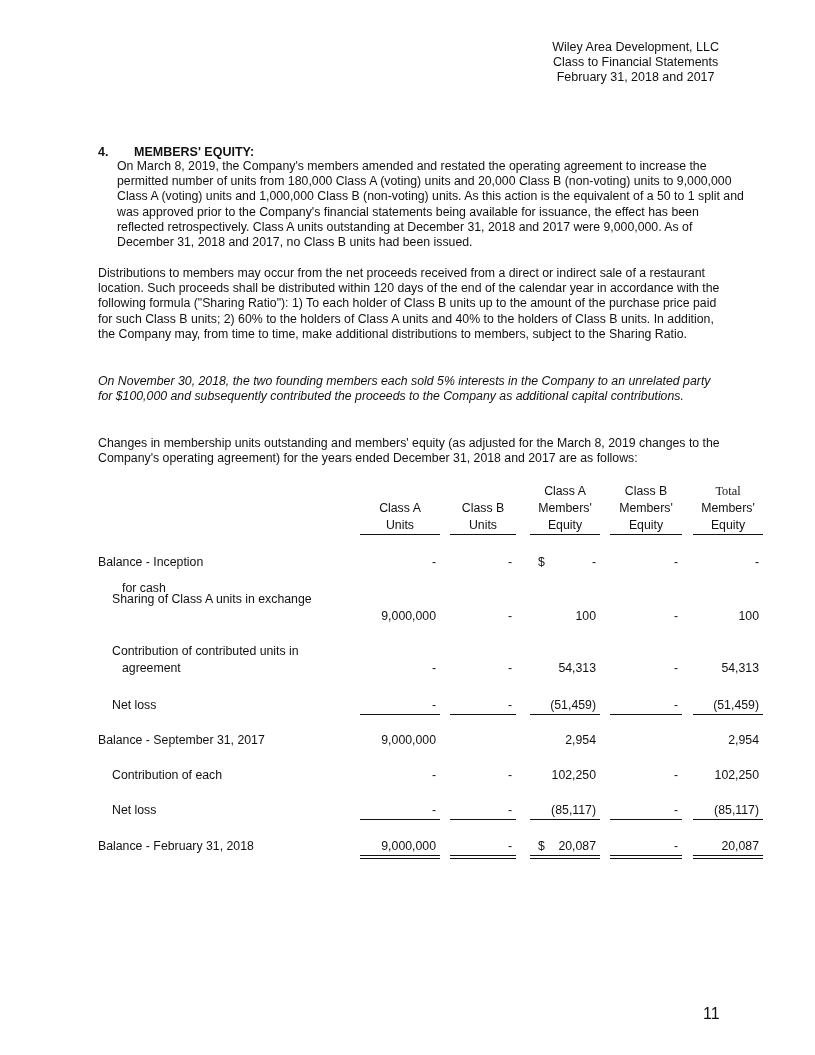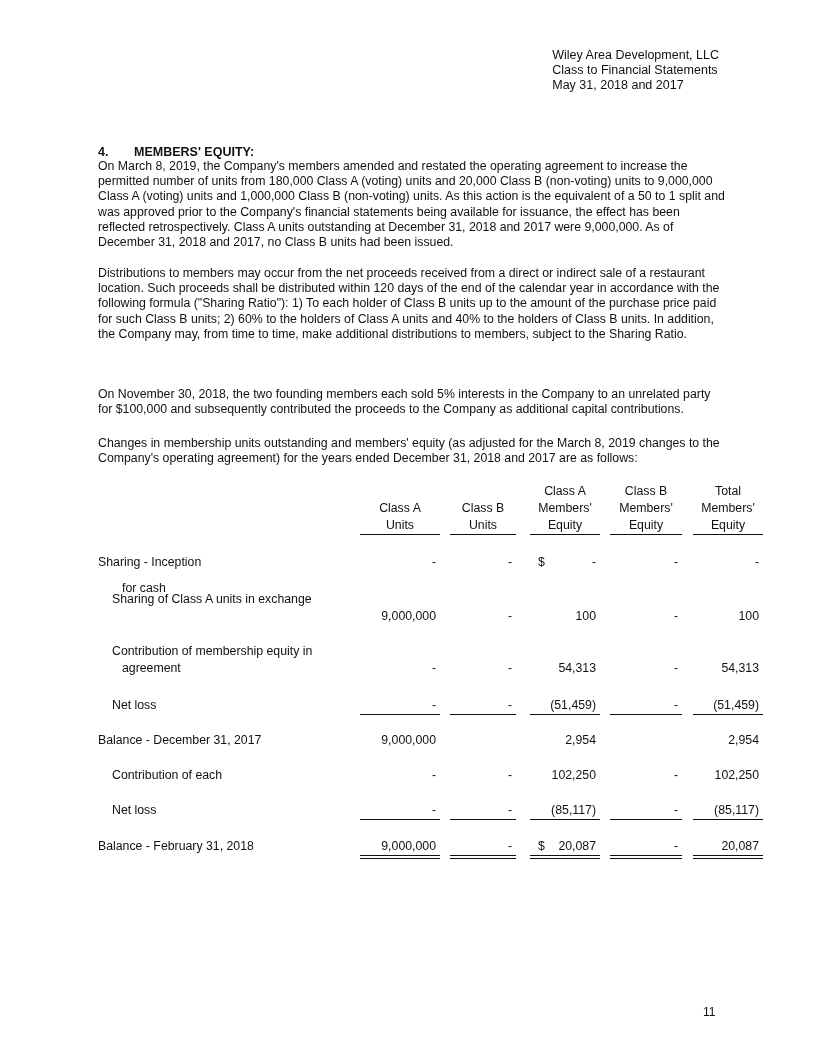--- a/index.html
+++ b/index.html
@@ -1,41 +1,41 @@
 <!DOCTYPE html>
 <html><head>
 <meta charset="utf-8">
 <style>
   html, body { margin: 0; padding: 0; background: #ffffff; }
   body { width: 815px; height: 1055px; position: relative; overflow: hidden;
          font-family: "Liberation Sans", sans-serif; color: #111; font-size: 12px; }
-  .header { position: absolute; right: 96px; top: 48px; text-align: left; line-height: 15px; font-size: 12.5px; }
+  .header { position: absolute; right: 96px; top: 40px; text-align: center; line-height: 15px; font-size: 12.5px; }
   .section-title { position: absolute; left: 98px; top: 145px; font-weight: bold; font-size: 12.5px; }
   .section-title .num { display: inline-block; width: 36px; }
   .para { position: absolute; left: 98px; width: 628px; line-height: 15.2px; font-size: 12.3px; }
-  #p1 { top: 159px; }
+  #p1 { top: 159px; margin-left: 19px; }
   #p2 { top: 266px; }
-  #p3 { top: 387px; }
+  #p3 { top: 374px; font-style: italic; }
   #p4 { top: 436px; }
   .col-head { position: absolute; text-align: center; line-height: 17px; font-size: 12.3px; }
   .col-head .u { border-bottom: 1px solid #111; display: block; }
   .row-label { position: absolute; font-size: 12.3px; line-height: 17px; }
   .cell { position: absolute; text-align: right; font-size: 12.3px; line-height: 17px; }
   .dollar { position: absolute; font-size: 12.3px; line-height: 17px; }
   .uline { position: absolute; border-top: 1px solid #111; height: 0; }
   .dline { position: absolute; border-top: 1px solid #111; border-bottom: 1px solid #111; height: 2px; }
-  .page-num { position: absolute; left: 703px; top: 1005px; font-size: 12px; }
+  .page-num { position: absolute; left: 703px; top: 1005px; font-size: 16px; }
 </style>
 </head>
 <body>
 
 <div class="header">
   <div>Wiley Area Development, LLC</div>
   <div>Class to Financial Statements</div>
-  <div>May 31, 2018 and 2017</div>
+  <div>February 31, 2018 and 2017</div>
 </div>
 
 <div class="section-title">
   <span class="num">4.</span><span>MEMBERS' EQUITY:</span>
 </div>
 
 <div class="para" id="p1">On March 8, 2019, the Company's members amended and restated the operating agreement to increase the permitted number of units from 180,000 Class A (voting) units and 20,000 Class B (non-voting) units to 9,000,000 Class A (voting) units and 1,000,000 Class B (non-voting) units. As this action is the equivalent of a 50 to 1 split and was approved prior to the Company's financial statements being available for issuance, the effect has been reflected retrospectively.  Class A units outstanding at December 31, 2018 and 2017 were 9,000,000. As of December 31, 2018 and 2017, no Class B units had been issued.</div>
 <div class="para" id="p2">Distributions to members may occur from the net proceeds received from a direct or indirect sale of a restaurant location. Such proceeds shall be distributed within 120 days of the end of the calendar year in accordance with the following formula ("Sharing Ratio"): 1) To each holder of Class B units up to the amount of the purchase price paid for such Class B units; 2) 60% to the holders of Class A units and 40% to the holders of Class B units. In addition, the Company may, from time to time, make additional distributions to members, subject to the Sharing Ratio.</div>
 <div class="para" id="p3">On November 30, 2018, the two founding members each sold 5% interests in the Company to an unrelated party for $100,000 and subsequently contributed the proceeds to the Company as additional capital contributions.</div>
 <div class="para" id="p4">Changes in membership units outstanding and members' equity (as adjusted for the March 8, 2019 changes to the Company's operating agreement) for the years ended December 31, 2018 and 2017 are as follows:</div>
@@ -58,52 +58,52 @@
     <span style="display: block; height: 17px;">Class A</span>
     <span style="display: block; height: 17px;">Members'</span>
     <span class="u" style="display: block; height: 17px;">Equity</span>
   </div>
 <div class="col-head" style="left: 610px; width: 72px; top: 483px;">
     <span style="display: block; height: 17px;">Class B</span>
     <span style="display: block; height: 17px;">Members'</span>
     <span class="u" style="display: block; height: 17px;">Equity</span>
   </div>
 <div class="col-head" style="left: 693px; width: 70px; top: 483px;">
-    <span style="display: block; height: 17px;">Total</span>
+    <span style="display: block; height: 17px; font-family: Liberation Serif, serif;">Total</span>
     <span style="display: block; height: 17px;">Members'</span>
     <span class="u" style="display: block; height: 17px;">Equity</span>
   </div>
-<div class="row-label" style="left: 98px; top: 554px;">Sharing - Inception</div>
+<div class="row-label" style="left: 98px; top: 554px;">Balance - Inception</div>
 <div class="cell" style="left: 360px; width: 76px; top: 554px;">-</div>
 <div class="cell" style="left: 450px; width: 62px; top: 554px;">-</div>
 <div class="cell" style="left: 530px; width: 66px; top: 554px;">-</div>
 <div class="cell" style="left: 610px; width: 68px; top: 554px;">-</div>
 <div class="cell" style="left: 693px; width: 66px; top: 554px;">-</div>
 <div class="dollar" style="left: 538px; top: 554px;">$</div>
 <div class="row-label" style="left: 112px; top: 591px;">Sharing of Class A units in exchange</div>
 <div class="row-label" style="left: 122px; top: 580px;">for cash</div>
 <div class="cell" style="left: 360px; width: 76px; top: 608px;">9,000,000</div>
 <div class="cell" style="left: 450px; width: 62px; top: 608px;">-</div>
 <div class="cell" style="left: 530px; width: 66px; top: 608px;">100</div>
 <div class="cell" style="left: 610px; width: 68px; top: 608px;">-</div>
 <div class="cell" style="left: 693px; width: 66px; top: 608px;">100</div>
-<div class="row-label" style="left: 112px; top: 643px;">Contribution of membership equity in</div>
+<div class="row-label" style="left: 112px; top: 643px;">Contribution of contributed units in</div>
 <div class="row-label" style="left: 122px; top: 660px;">agreement</div>
 <div class="cell" style="left: 360px; width: 76px; top: 660px;">-</div>
 <div class="cell" style="left: 450px; width: 62px; top: 660px;">-</div>
 <div class="cell" style="left: 530px; width: 66px; top: 660px;">54,313</div>
 <div class="cell" style="left: 610px; width: 68px; top: 660px;">-</div>
 <div class="cell" style="left: 693px; width: 66px; top: 660px;">54,313</div>
 <div class="row-label" style="left: 112px; top: 697px;">Net loss</div>
 <div class="cell" style="left: 360px; width: 76px; top: 697px;">-</div>
 <div class="cell" style="left: 450px; width: 62px; top: 697px;">-</div>
 <div class="cell" style="left: 530px; width: 66px; top: 697px;">(51,459)</div>
 <div class="cell" style="left: 610px; width: 68px; top: 697px;">-</div>
 <div class="cell" style="left: 693px; width: 66px; top: 697px;">(51,459)</div>
-<div class="row-label" style="left: 98px; top: 732px;">Balance - December 31, 2017</div>
+<div class="row-label" style="left: 98px; top: 732px;">Balance - September 31, 2017</div>
 <div class="cell" style="left: 360px; width: 76px; top: 732px;">9,000,000</div>
 <div class="cell" style="left: 450px; width: 62px; top: 732px;"></div>
 <div class="cell" style="left: 530px; width: 66px; top: 732px;">2,954</div>
 <div class="cell" style="left: 610px; width: 68px; top: 732px;"></div>
 <div class="cell" style="left: 693px; width: 66px; top: 732px;">2,954</div>
 <div class="row-label" style="left: 112px; top: 767px;">Contribution of each</div>
 <div class="cell" style="left: 360px; width: 76px; top: 767px;">-</div>
 <div class="cell" style="left: 450px; width: 62px; top: 767px;">-</div>
 <div class="cell" style="left: 530px; width: 66px; top: 767px;">102,250</div>
 <div class="cell" style="left: 610px; width: 68px; top: 767px;">-</div>

